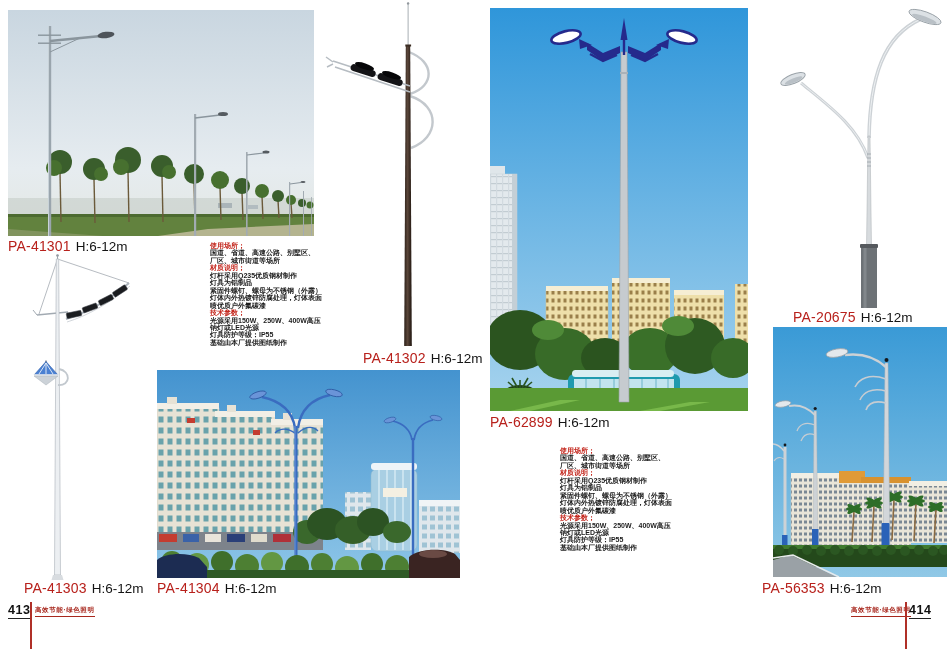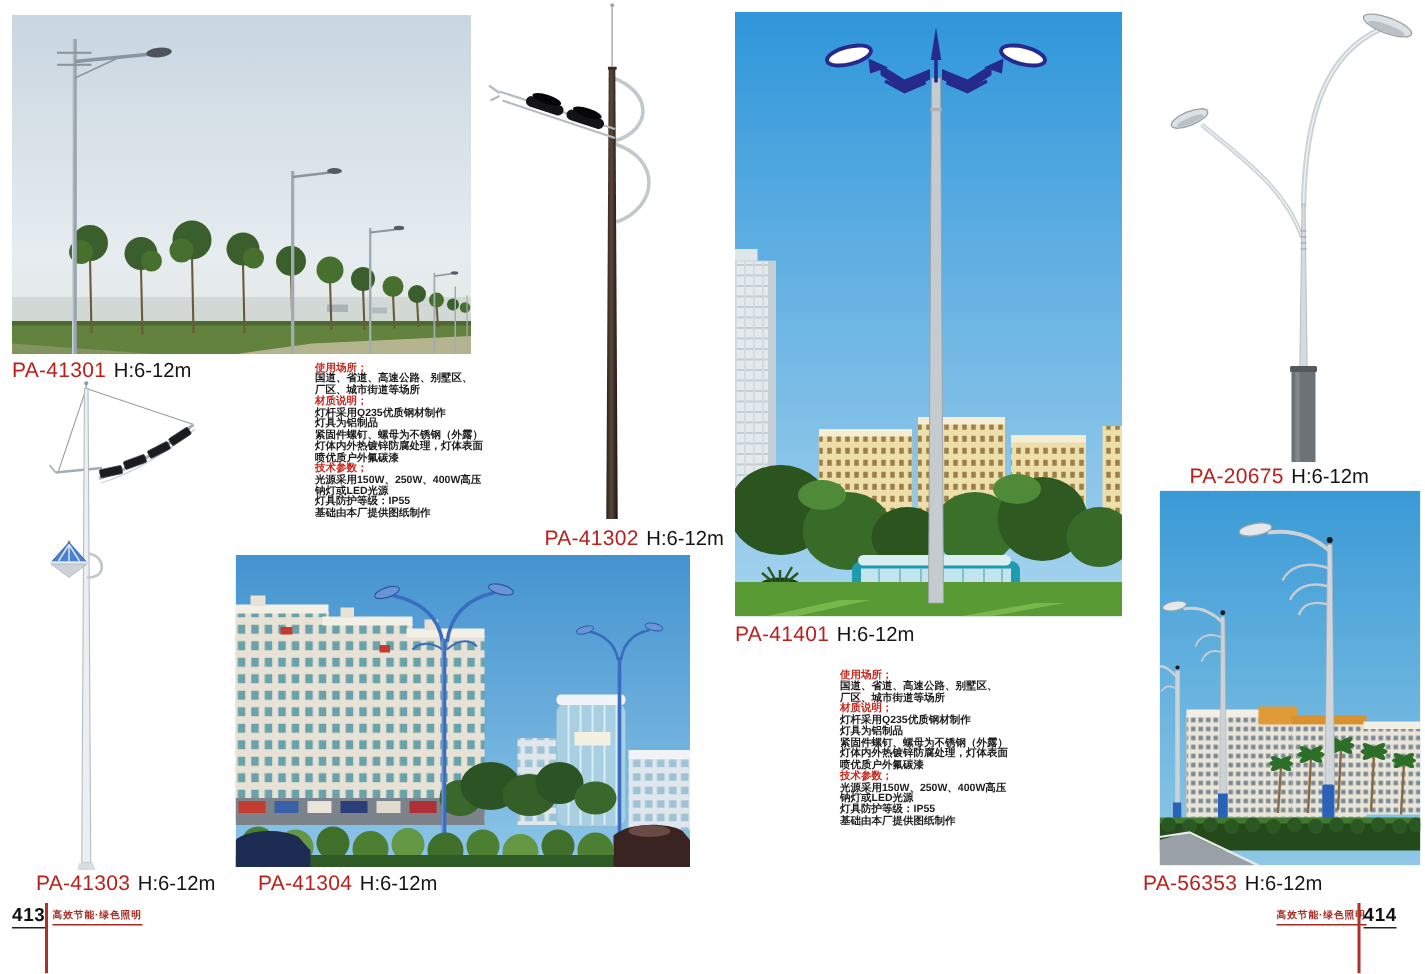--- a/index.html
+++ b/index.html
@@ -279,21 +279,21 @@
     <circle cx="265" cy="194" r="11" fill="#639743"></circle>
         <circle cx="290" cy="197" r="12" fill="#3f6f2b"></circle>
     <rect y="200" width="303" height="8" fill="#2f5a26"></rect>
   </g>
   <path d="M0,208 L0,190 C8,183 30,182 42,188 L50,197 L50,208 Z" fill="#1c2c52"></path>
   <path d="M252,208 L252,187 C262,178 288,178 298,184 L303,190 L303,208 Z" fill="#3a2422"></path>
   <ellipse cx="276" cy="184" rx="14" ry="4" fill="#6a4a44"></ellipse>
 </svg>
 </div>
 
-<div class="plabel" style="left:172px;top:580px">
+<div class="plabel" style="left:157px;top:580px">
   <span class="code">PA-41304</span><span class="spec">H:6-12m</span>
 </div>
 
 <span class="pagenum" style="left:8px;top:603px">413</span>
 <div class="fbar" style="left:30px;top:602px;height:47px"></div>
 <span class="slogan" style="left:35px;top:606px">高效节能·绿色照明</span>
 
 <div class="photo" style="left:490px;top:8px;width:258px;height:403px">
 <svg viewBox="0 0 258 403">
   <defs>
@@ -367,21 +367,21 @@
       <ellipse cx="76" cy="29" rx="15" ry="5.8" fill="#ffffff" stroke="#252a8c" stroke-width="2.6" transform="rotate(-14 76 29)"></ellipse>
       <polygon points="89,31 102,37 90,41"></polygon>
       <polygon points="97,35 113,45 130,38 130,45 113,53 97,42"></polygon>
       <path d="M100,46 L113,53 L127,47" stroke="#252a8c" stroke-width="2.4" fill="none"></path>
     </g>
   </g>
 </svg>
 </div>
 
 <div class="plabel" style="left:490px;top:414px">
-  <span class="code">PA-41401</span><span class="spec">H:6-12m</span>
+  <span class="code">PA-62899</span><span class="spec">H:6-12m</span>
 </div>
 
 <div class="specblock" style="left:560px;top:447px">
   <div class="sh">使用场所；</div>
   <div>国道、省道、高速公路、别墅区、</div>
   <div>厂区、城市街道等场所</div>
   <div class="sh">材质说明；</div>
   <div>灯杆采用Q235优质钢材制作</div>
   <div>灯具为铝制品</div>
   <div>紧固件螺钉、螺母为不锈钢（外露）</div>

